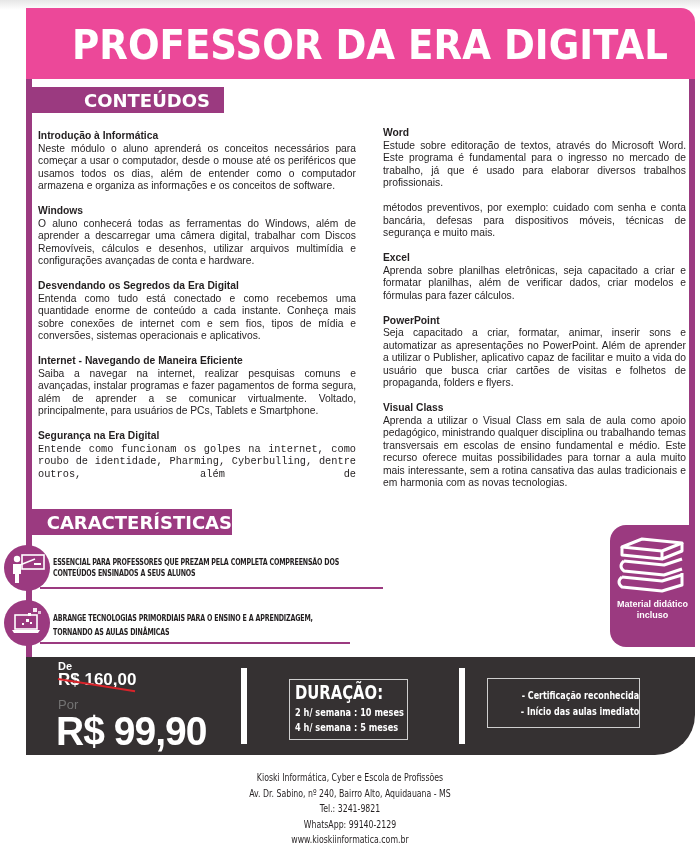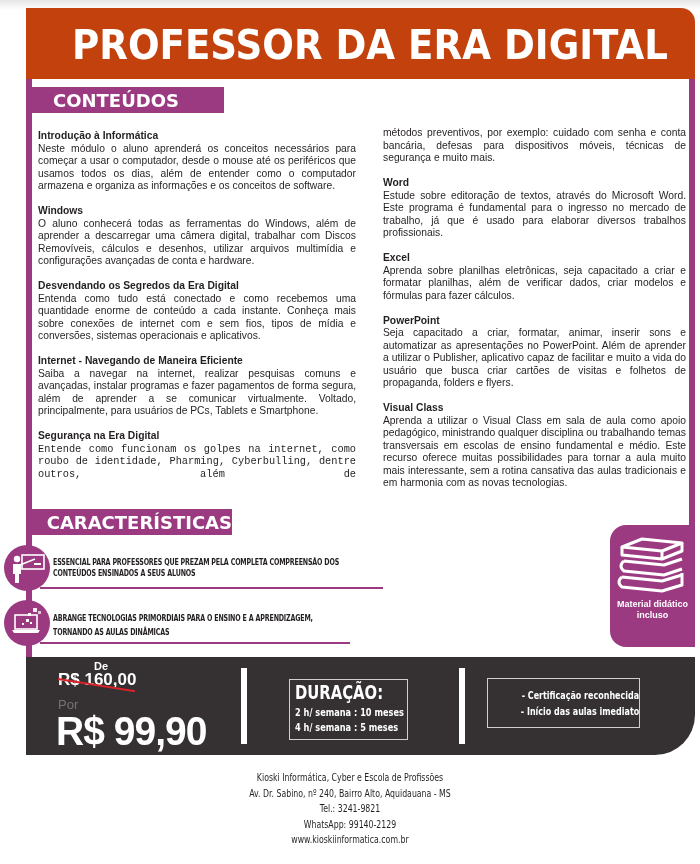--- a/index.html
+++ b/index.html
@@ -2,30 +2,30 @@
 <html><head>
 <meta charset="utf-8">
 <style>
   * { box-sizing: border-box; margin: 0; padding: 0; }
   html, body { width: 700px; height: 864px; background: #ffffff; overflow: hidden; }
   body { position: relative; font-family: "Liberation Sans", sans-serif; color: #231f20; }
 
   .bg-fade { position: absolute; left: 0; top: 0; width: 700px; height: 10px; background: linear-gradient(#e6e6e6, #ffffff); }
 
   
-  .header { position: absolute; left: 26px; top: 8px; width: 669px; height: 71px; background: #c2410c; border-top-right-radius: 14px; }
+  .header { position: absolute; left: 26px; top: 8px; width: 669px; height: 71px; background: #ec4899; border-top-right-radius: 14px; }
   .header-title { position: absolute; left: 46px; top: 14px; font-family: "DejaVu Sans", sans-serif; font-weight: bold; font-size: 40px; color: #ffffff; letter-spacing: 0px; white-space: nowrap; transform: scaleX(0.93); transform-origin: left center; }
 
   
   .rail-left { position: absolute; left: 26px; top: 79px; width: 6px; height: 580px; background: #9b3a80; }
   .rail-right { position: absolute; left: 689px; top: 79px; width: 6px; height: 447px; background: #9b3a80; }
 
   
   .banner { position: absolute; background: #9b3a80; color: #ffffff; font-family: "DejaVu Sans", sans-serif; font-weight: bold; }
-  .banner-conteudos { left: 26px; top: 87px; width: 198px; height: 26px; font-size: 18px; padding-left: 27px; line-height: 27px; transform-origin: left; }
+  .banner-conteudos { left: 26px; top: 87px; width: 198px; height: 26px; font-size: 18px; padding-left: 58px; line-height: 27px; transform-origin: left; }
   .banner-caract { left: 26px; top: 509px; width: 206px; height: 26px; font-size: 18px; padding-left: 16px; line-height: 27px; text-align: right; }
 
   
   .col { position: absolute; font-size: 10.3px; line-height: 12.5px; color: #231f20; text-align: justify; }
   .col-left { left: 38px; top: 130px; width: 318px; }
   .col-right { left: 383px; top: 127px; width: 303px; }
   .section { margin-bottom: 12.5px; }
   .section-title { font-weight: bold; display: block; }
   .section-body { display: block; }
 
@@ -35,21 +35,21 @@
   .feat-text { position: absolute; left: 49px; font-family: "DejaVu Sans Condensed", "DejaVu Sans", sans-serif; font-weight: bold; font-size: 8.6px; line-height: 11px; color: #231f20; letter-spacing: -0.2px; transform: scaleX(0.82); transform-origin: left top; white-space: nowrap; }
   .feat-line { position: absolute; height: 2px; background: #9b3a80; }
   .rail-connector { position: absolute; left: 26px; width: 6px; background: #9b3a80; }
 
   
   .material { position: absolute; left: 610px; top: 525px; width: 85px; height: 122px; background: #9b3a80; border-top-left-radius: 16px; border-bottom-left-radius: 16px; }
   .material-text { position: absolute; left: 0; top: 74px; width: 85px; text-align: center; color: #ffffff; font-weight: bold; font-size: 9px; line-height: 10.5px; }
 
   
   .pricebar { position: absolute; left: 26px; top: 657px; width: 669px; height: 98px; background: #353132; border-bottom-right-radius: 40px; }
-  .de { position: absolute; left: 58px; top: 660px; color: #fff; font-size: 11px; font-weight: bold; margin-left: 36px; }
+  .de { position: absolute; left: 58px; top: 660px; color: #fff; font-size: 11px; font-weight: bold; }
   .old-price { position: absolute; left: 58px; top: 670px; color: #fff; font-size: 17px; font-weight: bold; }
   .strike { position: absolute; left: 58px; top: 678px; width: 78px; height: 2px; background: #d8232a; transform: rotate(9deg); transform-origin: left center; }
   .por { position: absolute; left: 58px; top: 697px; color: #737373; font-size: 13px; }
   .new-price { position: absolute; left: 56px; top: 708px; color: #fff; font-size: 41px; font-weight: bold; letter-spacing: -1px; transform: scaleX(0.95); transform-origin: left; white-space: nowrap; }
   .vsep { position: absolute; top: 668px; width: 6px; height: 76px; background: #ffffff; }
   .dur-box { position: absolute; left: 289px; top: 679px; width: 119px; height: 61px; border: 1px solid #cfcfcf; }
   .dur-title { position: absolute; left: 5px; top: 1px; color: #fff; font-family: "DejaVu Sans", sans-serif; font-weight: bold; font-size: 19px; transform: scaleX(0.78); transform-origin: left; white-space: nowrap; }
   .dur-line { position: absolute; left: 5px; color: #fff; font-family: "DejaVu Sans", sans-serif; font-weight: bold; font-size: 10px; transform: scaleX(0.82); transform-origin: left; white-space: nowrap; }
   .cert-box { position: absolute; left: 487px; top: 678px; width: 153px; height: 50px; border: 1px solid #cfcfcf; }
   .cert-line { position: absolute; left: 16px; width: 153px; text-align: center; color: #fff; font-family: "DejaVu Sans", sans-serif; font-weight: bold; font-size: 10px; white-space: nowrap; }
@@ -91,25 +91,25 @@
     <span class="section-body">Saiba a navegar na internet, realizar pesquisas comuns e avançadas, instalar programas e fazer pagamentos de forma segura, além de aprender a se comunicar virtualmente. Voltado, principalmente, para usuários de PCs, Tablets e Smartphone.</span>
   </div>
   <div class="section">
     <span class="section-title">Segurança na Era Digital</span>
     <span class="section-body" style="text-align-last: justify; font-family: Liberation Mono, monospace;">Entende como funcionam os golpes na internet, como roubo de identidade, Pharming, Cyberbulling, dentre outros, além de</span>
   </div>
 </div>
 
 <div class="col col-right">
   <div class="section">
-    <span class="section-body">métodos preventivos, por exemplo: cuidado com senha e conta bancária, defesas para dispositivos móveis, técnicas de segurança e muito mais.</span>
-  </div>
-  <div class="section">
     <span class="section-title">Word</span>
     <span class="section-body">Estude sobre editoração de textos, através do Microsoft Word. Este programa é fundamental para o ingresso no mercado de trabalho, já que é usado para elaborar diversos trabalhos profissionais.</span>
+  </div>
+  <div class="section">
+    <span class="section-body">métodos preventivos, por exemplo: cuidado com senha e conta bancária, defesas para dispositivos móveis, técnicas de segurança e muito mais.</span>
   </div>
   <div class="section">
     <span class="section-title">Excel</span>
     <span class="section-body">Aprenda sobre planilhas eletrônicas, seja capacitado a criar e formatar planilhas, além de verificar dados, criar modelos e fórmulas para fazer cálculos.</span>
   </div>
   <div class="section">
     <span class="section-title">PowerPoint</span>
     <span class="section-body">Seja capacitado a criar, formatar, animar, inserir sons e automatizar as apresentações no PowerPoint. Além de aprender a utilizar o Publisher, aplicativo capaz de facilitar e muito a vida do usuário que busca criar cartões de visitas e folhetos de propaganda, folders e flyers.</span>
   </div>
   <div class="section">

